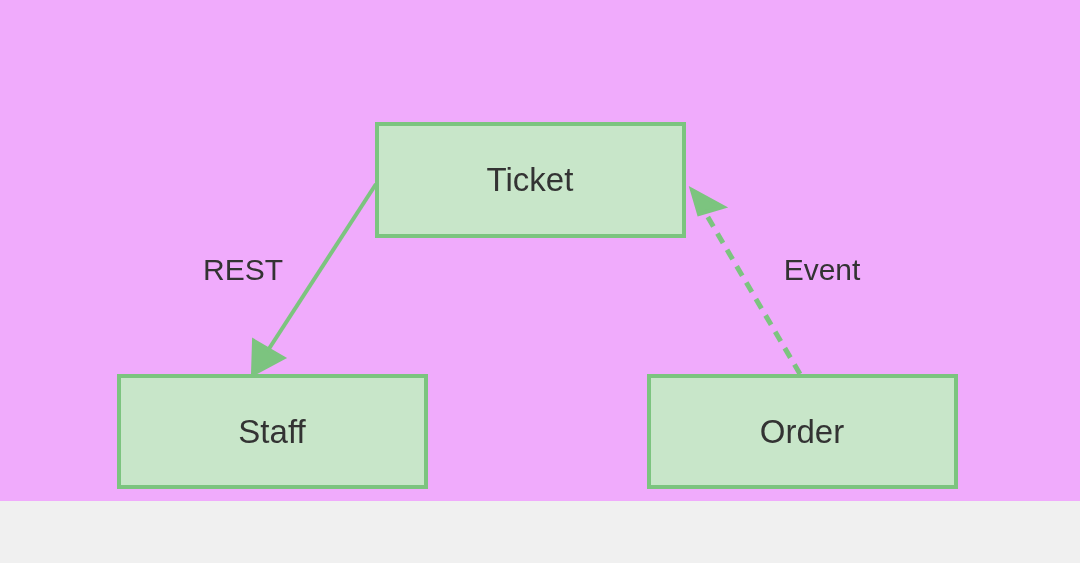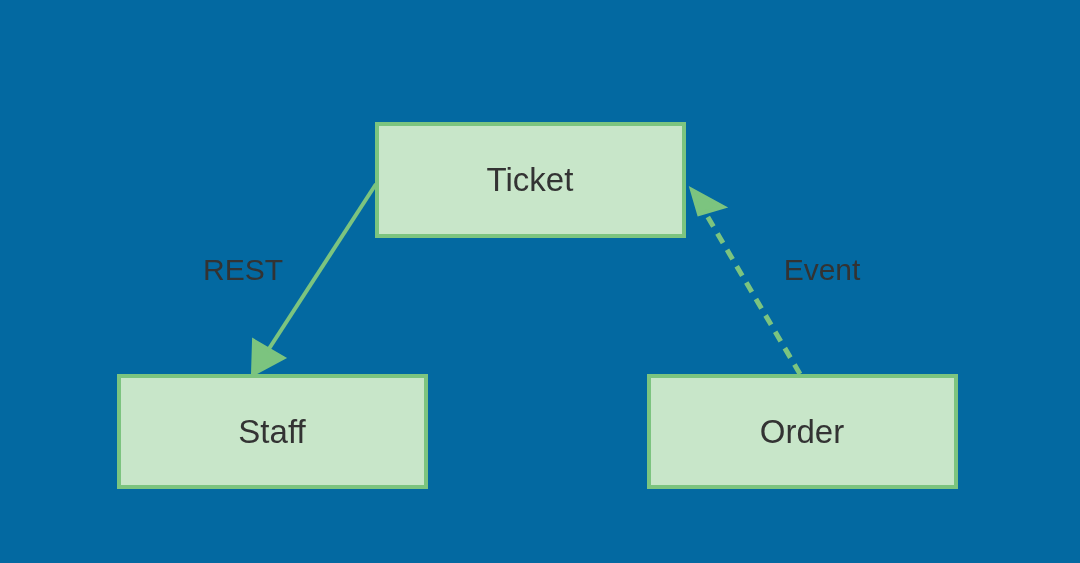--- a/index.html
+++ b/index.html
@@ -9,22 +9,22 @@
   body {
     width: 1080px;
     height: 563px;
     background: #f0f0f0;
     font-family: "Liberation Sans", "DejaVu Sans", sans-serif;
     overflow: hidden;
   }
   #diagram-canvas {
     position: relative;
     width: 1080px;
-    height: 563px;
-    background: #0369a1;
+    height: 501px;
+    background: #f0abfc;
   }
   #diagram-svg {
     position: absolute;
     left: 0;
     top: 0;
     width: 1080px;
     height: 563px;
     display: block;
   }
   .node-label {

